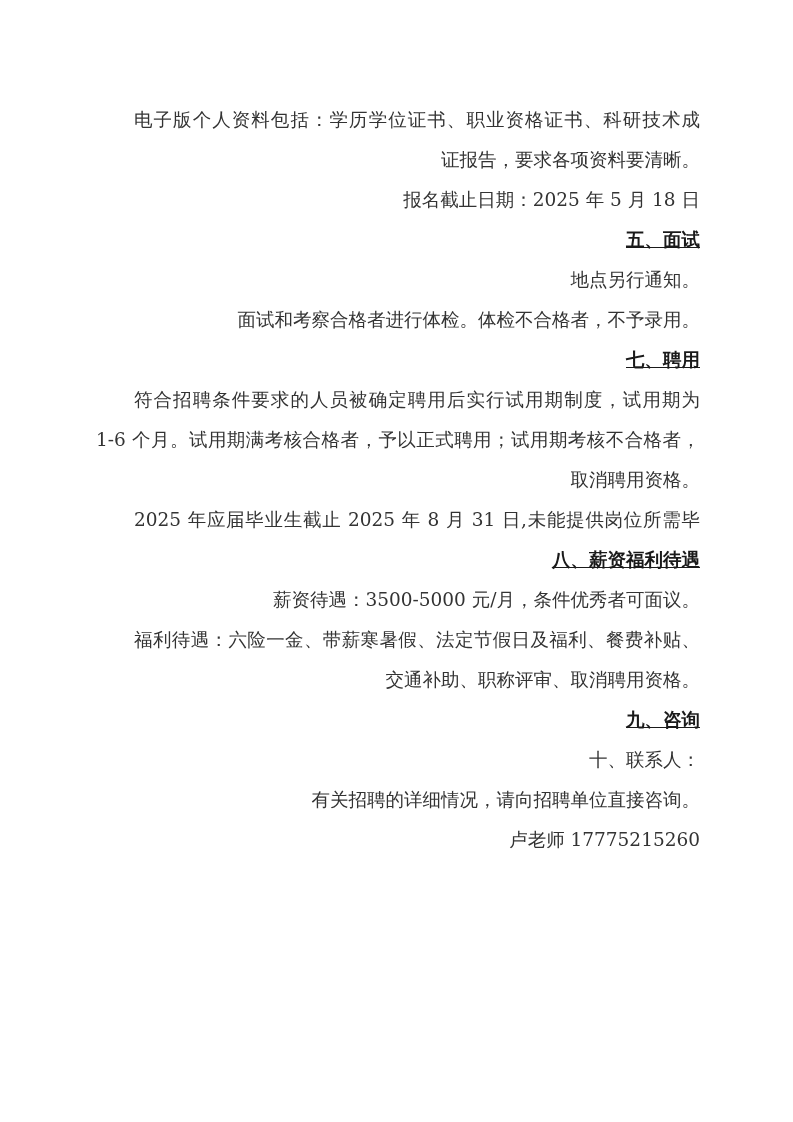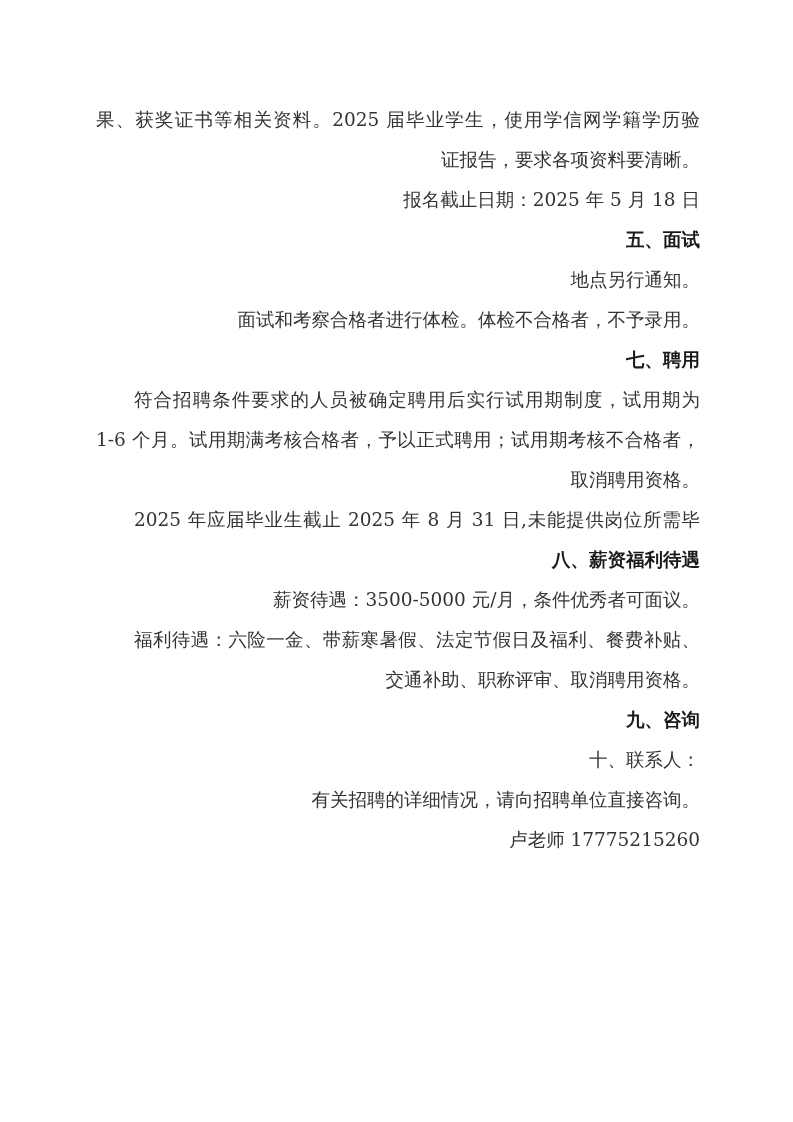--- a/index.html
+++ b/index.html
@@ -34,28 +34,29 @@
     text-align: justify;
     text-align-last: justify;
   }
   .line.indent {
     padding-left: 38px;
   }
   .line.heading {
     font-family: "DejaVu Sans", "Liberation Sans", sans-serif;
     font-weight: 700;
     color: var(--heading-text, #1a1a1a);
+    text-decoration: underline;
   }
 </style>
 </head>
 <body>
 
 <div class="page">
   <div class="content">
-      <div class="line fill">果、获奖证书等相关资料。2025 届毕业学生，使用学信网学籍学历验</div>
+      <div class="line indent fill">电子版个人资料包括：学历学位证书、职业资格证书、科研技术成</div>
       <div class="line">证报告，要求各项资料要清晰。</div>
       <div class="line indent">报名截止日期：2025 年 5 月 18 日</div>
       <div class="line heading indent">五、面试</div>
       <div class="line">地点另行通知。</div>
       <div class="line indent">面试和考察合格者进行体检。体检不合格者，不予录用。</div>
       <div class="line heading indent">七、聘用</div>
       <div class="line indent fill">符合招聘条件要求的人员被确定聘用后实行试用期制度，试用期为</div>
       <div class="line fill">1-6 个月。试用期满考核合格者，予以正式聘用；试用期考核不合格者，</div>
       <div class="line">取消聘用资格。</div>
       <div class="line indent fill">2025 年应届毕业生截止 2025 年 8 月 31 日,未能提供岗位所需毕</div>

